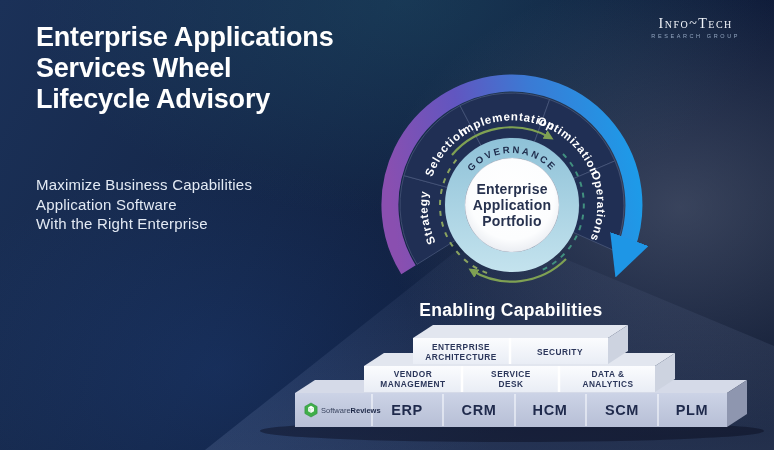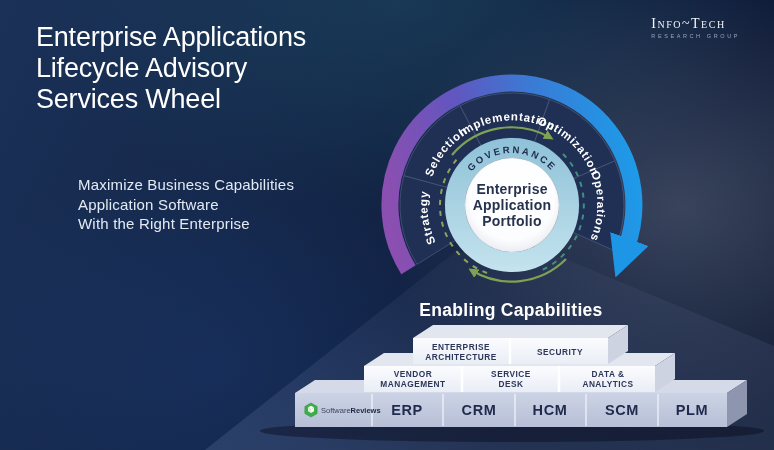--- a/index.html
+++ b/index.html
@@ -6,47 +6,47 @@
   .stage{
     position:relative;width:774px;height:450px;overflow:hidden;
     font-family:"Liberation Sans",sans-serif;
     background-color:#0d1a38;
     background-image:
       radial-gradient(ellipse 430px 330px at 88% 46%, rgba(123,130,148,0.40), rgba(123,130,148,0) 70%),
       radial-gradient(ellipse 520px 300px at 52% 0%, rgba(34,96,114,0.33), rgba(34,96,114,0) 72%),
       radial-gradient(ellipse 420px 300px at 28% 82%, rgba(36,80,160,0.22), rgba(36,80,160,0) 70%),
       linear-gradient(118deg, #1b3158 0%, #142648 38%, #0d1a38 75%, #0c1730 100%);
   }
-  .title{position:absolute;left:36px;top:22px;color:#ffffff;font-weight:400;
+  .title{position:absolute;left:36px;top:22px;color:#ffffff;font-weight:700;
          font-size:27px;line-height:31px;letter-spacing:-0.2px;}
   .subtitle{position:absolute;left:36px;top:175px;color:#e3eaf4;font-weight:400;
-            font-size:15px;line-height:19.5px;letter-spacing:0.2px;margin-left:42px;}
-  .brand{position:absolute;right:34px;top:16px;text-align:left;color:#f2f5fa;}
+            font-size:15px;line-height:19.5px;letter-spacing:0.2px;}
+  .brand{position:absolute;right:34px;top:16px;text-align:center;color:#f2f5fa;}
   .brand-name{font-family:"Liberation Serif",serif;font-variant:small-caps;
               font-size:14px;letter-spacing:1.5px;}
   .brand-sub{font-size:5.5px;letter-spacing:2.6px;color:#93a6c0;margin-top:1px;}
   svg{position:absolute;left:0;top:0;}
   svg text{font-family:"Liberation Sans",sans-serif;}
   .seg-label{font-size:11.5px;font-weight:600;fill:#ffffff;letter-spacing:0.8px;}
   .gov-label{font-size:9.5px;font-weight:700;fill:#1d2a4a;letter-spacing:2.4px;}
   .center-label{font-size:14px;font-weight:600;fill:#27324f;text-anchor:middle;letter-spacing:0.2px;}
   .heading{font-size:17.5px;font-weight:700;fill:#ffffff;text-anchor:middle;letter-spacing:0.3px;}
   .block-label{font-size:8.3px;font-weight:700;fill:#2b365a;text-anchor:middle;letter-spacing:0.5px;}
   .platform-label{font-size:14.5px;font-weight:700;fill:#1f2a4c;text-anchor:middle;letter-spacing:0.6px;}
   .sr-text{font-size:7.5px;}
 </style>
 </head>
 <body>
 
 <div class="stage">
 
   <div class="title">
     <div>Enterprise Applications</div>
+    <div>Services Wheel</div>
     <div>Lifecycle Advisory</div>
-    <div>Services Wheel</div>
   </div>
 
   <div class="subtitle">
     <div>Maximize Business Capabilities</div>
     <div>Application Software</div>
     <div>With the Right Enterprise</div>
   </div>
 
   <div class="brand">
     <div class="brand-name">Info~Tech</div>

